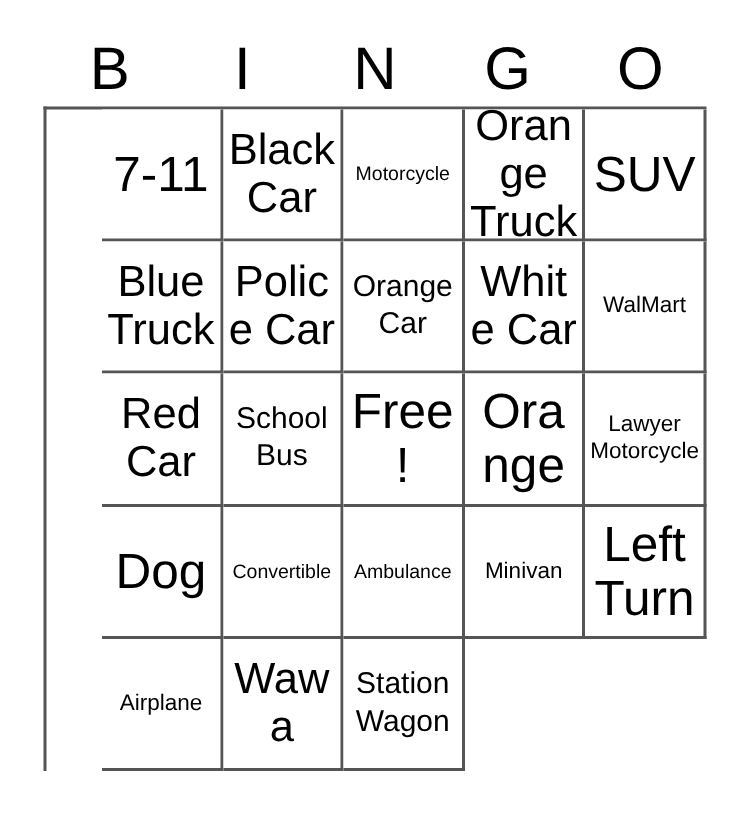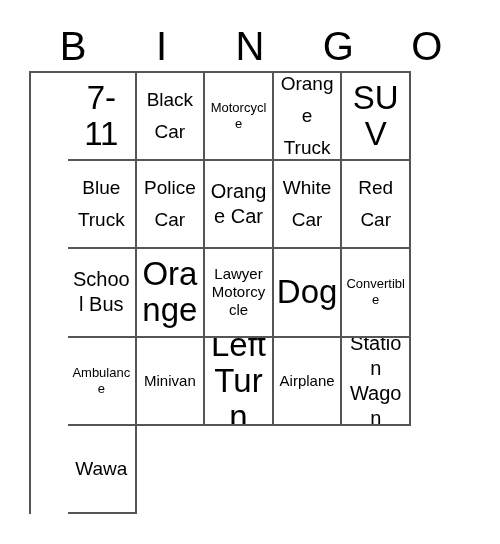--- a/index.html
+++ b/index.html
@@ -42,21 +42,21 @@
     letter-spacing: 0;
     color: #000000;
     font-family: "Liberation Sans", sans-serif;
   }
 
   
   #bingo-grid {
     position: absolute;
     left: 29px;
     top: 71px;
-    width: 382px;
+    width: 442px;
     height: 443px;
     display: grid;
     grid-template-columns: repeat(5, 1fr);
     grid-template-rows: repeat(5, 1fr);
     border-top: 2px solid #555555;
     border-left: 2px solid #555555;
     box-sizing: border-box;
     background: #ffffff;
     padding-left: 37px;
   }
@@ -78,21 +78,21 @@
     display: block;
     width: 100%;
     color: #000000;
     font-family: "Liberation Sans", sans-serif;
     font-weight: 400;
     word-wrap: break-word;
   }
 
   
   .size-xl  { font-size: 33px; line-height: 36px; }
-  .size-lg  { font-size: 19px; line-height: 32px; }
+  .size-lg  { font-size: 29px; line-height: 32px; }
   .size-md  { font-size: 20px; line-height: 25px; }
   .size-sm  { font-size: 15px; line-height: 18px; }
   .size-xs  { font-size: 13px; line-height: 16px; text-align: center; }
 </style>
 </head>
 <body>
 
 <div id="card">
 
   <div id="bingo-header">
@@ -125,24 +125,30 @@
       <div class="cell">
         <span class="cell-text size-lg">Police Car</span>
       </div>
       <div class="cell">
         <span class="cell-text size-md">Orange Car</span>
       </div>
       <div class="cell">
         <span class="cell-text size-lg">White Car</span>
       </div>
       <div class="cell">
+        <span class="cell-text size-sm">WalMart</span>
+      </div>
+      <div class="cell">
         <span class="cell-text size-lg">Red Car</span>
       </div>
       <div class="cell">
         <span class="cell-text size-md">School Bus</span>
+      </div>
+      <div class="cell">
+        <span class="cell-text size-xl">Free!</span>
       </div>
       <div class="cell">
         <span class="cell-text size-xl">Orange</span>
       </div>
       <div class="cell">
         <span class="cell-text size-sm">Lawyer Motorcycle</span>
       </div>
       <div class="cell">
         <span class="cell-text size-xl">Dog</span>
       </div>
@@ -155,20 +161,20 @@
       <div class="cell">
         <span class="cell-text size-sm">Minivan</span>
       </div>
       <div class="cell">
         <span class="cell-text size-xl">Left Turn</span>
       </div>
       <div class="cell">
         <span class="cell-text size-sm">Airplane</span>
       </div>
       <div class="cell">
-        <span class="cell-text size-md">Station Wagon</span>
+        <span class="cell-text size-lg">Wawa</span>
       </div>
       <div class="cell">
-        <span class="cell-text size-lg">Wawa</span>
+        <span class="cell-text size-md">Station Wagon</span>
       </div>
     </div>
 
 </div>
 
 </body></html>

